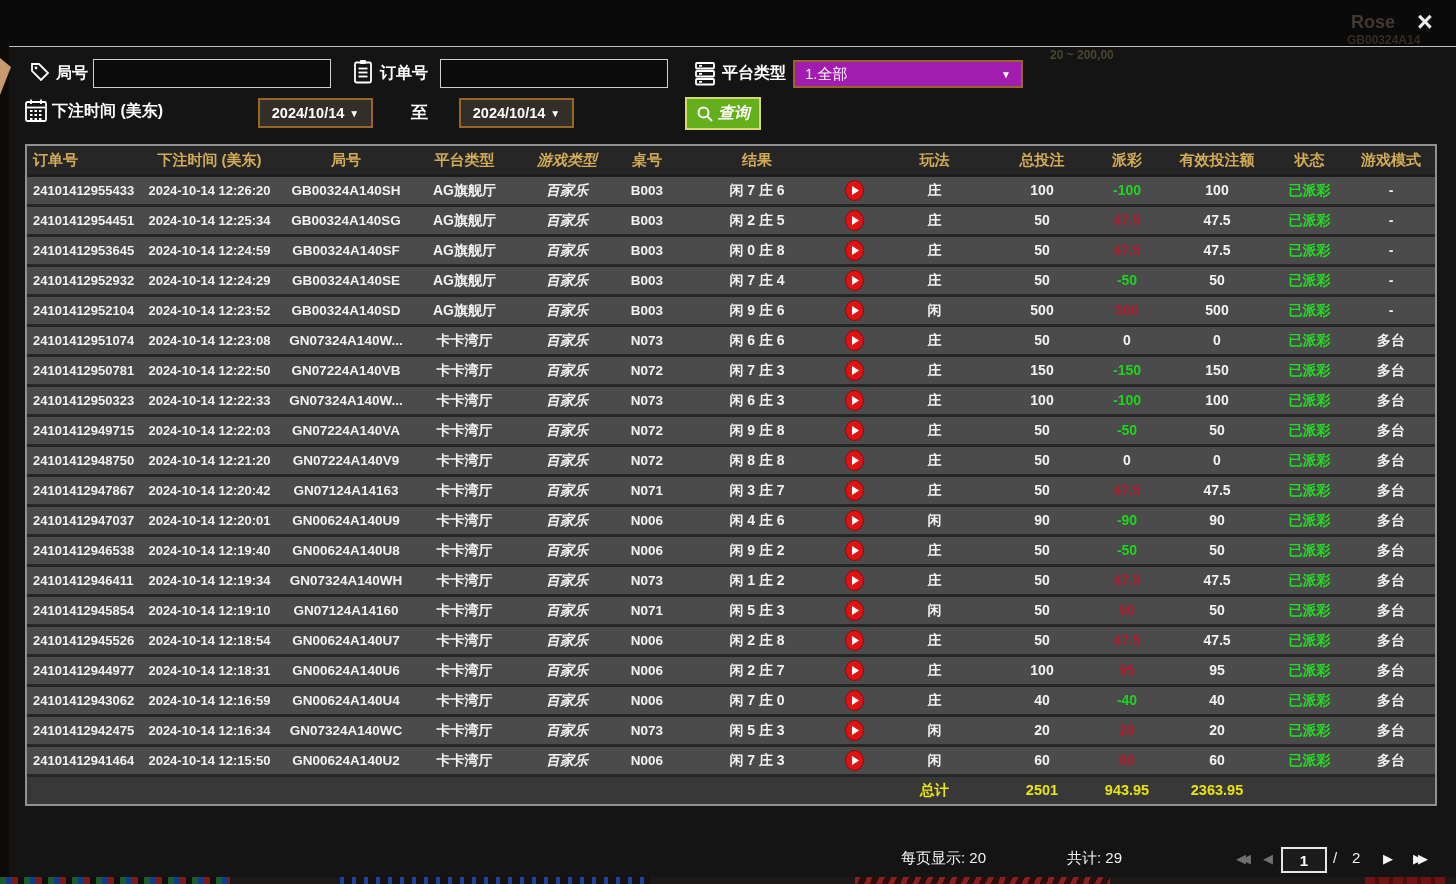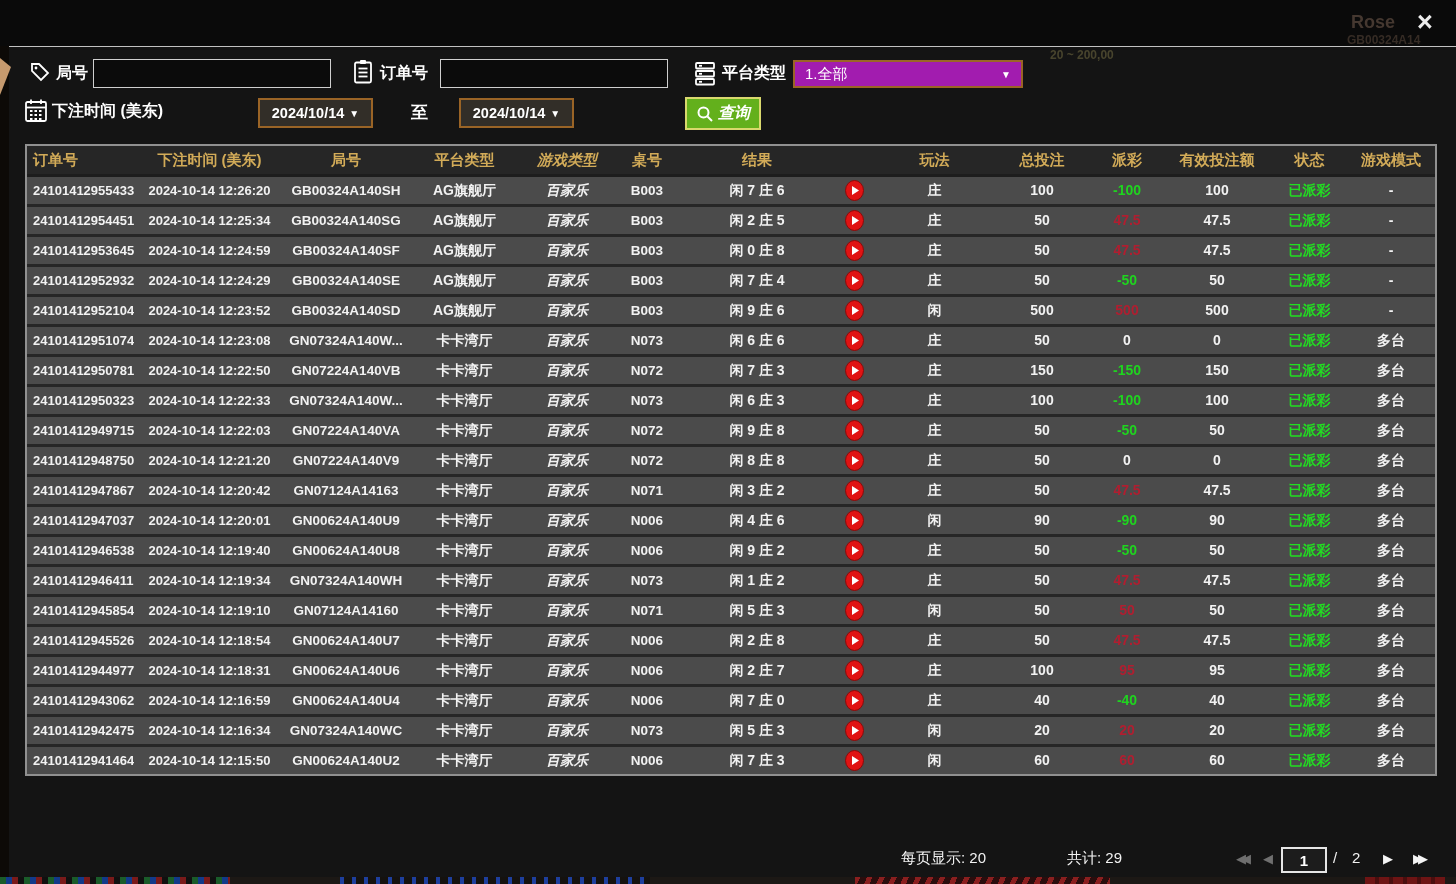--- a/index.html
+++ b/index.html
@@ -409,21 +409,21 @@
           <div class="cell col-status status-green">已派彩</div>
           <div class="cell col-mode">多台</div>
         </div>
         <div class="t-row">
           <div class="cell col-order">241014129478675</div>
           <div class="cell col-time">2024-10-14 12:20:42</div>
           <div class="cell col-round">GN07124A14163</div>
           <div class="cell col-platform">卡卡湾厅</div>
           <div class="cell col-game">百家乐</div>
           <div class="cell col-table_no">N071</div>
-          <div class="cell col-result">闲 3 庄 2</div>
+          <div class="cell col-result">闲 3 庄 7</div>
           <div class="cell col-play">
             <span class="play-btn">
               <svg width="19" height="21" viewBox="0 0 19 21">
                 <ellipse cx="9.5" cy="10.5" rx="9" ry="10" fill="#e01313" stroke="#8c0a0a" stroke-width="1"></ellipse>
                 <polygon points="7,6 14,10.5 7,15" fill="#fff"></polygon>
               </svg>
             </span>
           </div>
           <div class="cell col-bet_type">庄</div>
           <div class="cell col-total_bet">50</div>
@@ -631,20 +631,36 @@
                 <polygon points="7,6 14,10.5 7,15" fill="#fff"></polygon>
               </svg>
             </span>
           </div>
           <div class="cell col-bet_type">闲</div>
           <div class="cell col-total_bet">60</div>
           <div class="cell col-payout pay-red">60</div>
           <div class="cell col-valid_bet">60</div>
           <div class="cell col-status status-green">已派彩</div>
           <div class="cell col-mode">多台</div>
+        </div>
+        <div class="t-row summary">
+          <div class="cell col-order"></div>
+          <div class="cell col-time"></div>
+          <div class="cell col-round"></div>
+          <div class="cell col-platform"></div>
+          <div class="cell col-game"></div>
+          <div class="cell col-table_no"></div>
+          <div class="cell col-result"></div>
+          <div class="cell col-play"></div>
+          <div class="cell col-bet_type">总计</div>
+          <div class="cell col-total_bet">2501</div>
+          <div class="cell col-payout">943.95</div>
+          <div class="cell col-valid_bet">2363.95</div>
+          <div class="cell col-status"></div>
+          <div class="cell col-mode"></div>
         </div>
       </div>
   </div>
 
   <div class="pg" style="left:901px;top:849px">每页显示: 20</div>
   <div class="pg" style="left:1067px;top:849px">共计: 29</div>
   <div class="pg-arrow pg-dim" style="left:1236px;top:851px">◀◀</div>
   <div class="pg-arrow pg-dim" style="left:1263px;top:851px">◀</div>
   <input class="page-input" value="1" style="">
   <div class="pg" style="left:1333px;top:849px">/</div>

